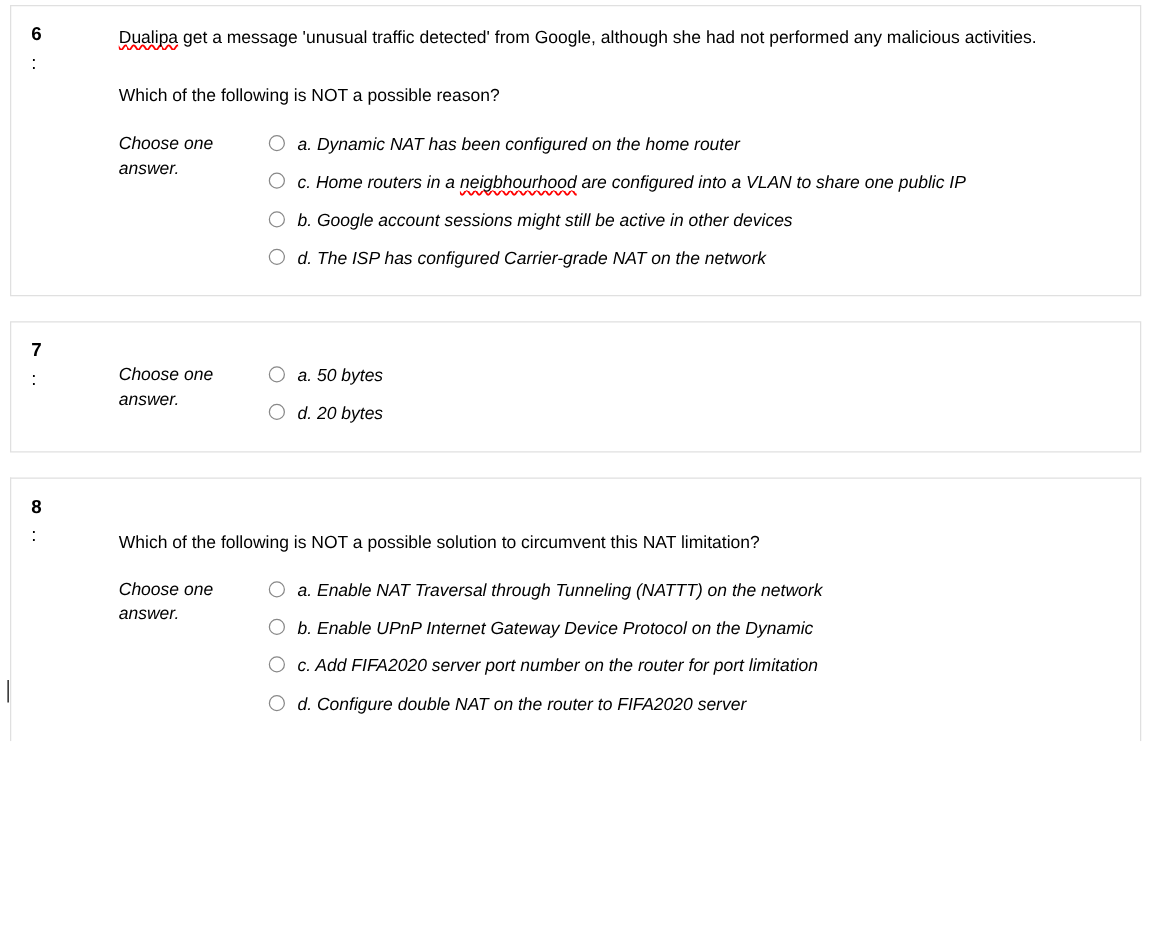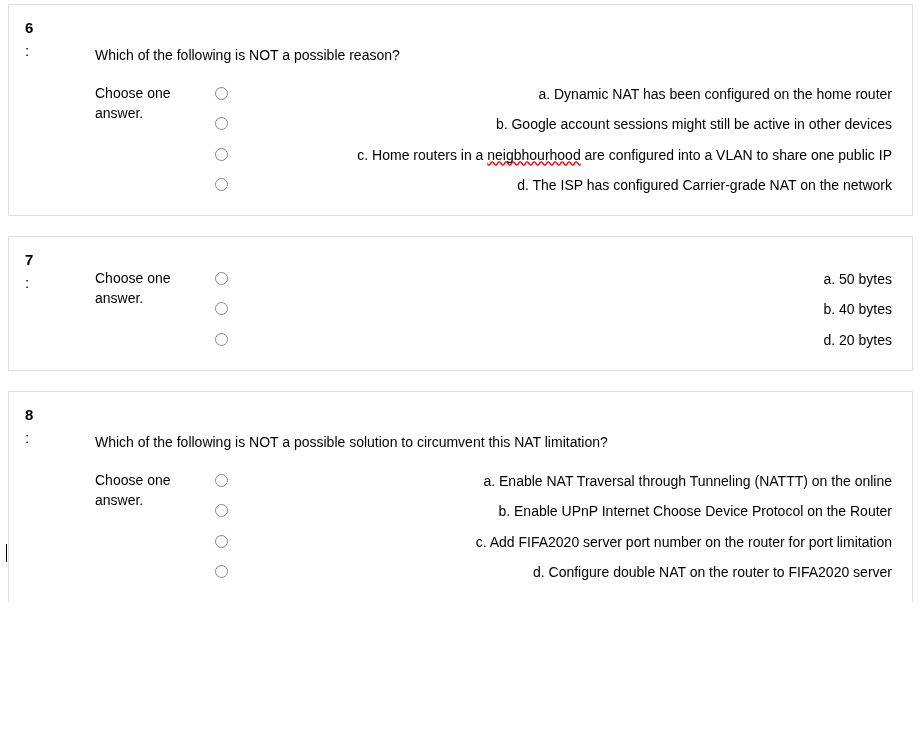--- a/index.html
+++ b/index.html
@@ -38,29 +38,29 @@
   .prompt.follow {
     margin-top: 26px;
   }
   .spell {
     text-decoration: underline wavy red;
     text-decoration-skip-ink: none;
   }
   .answer-block {
     display: flex;
     margin-top: 18px;
+    font-style: italic;
   }
   .choose-col {
     width: 120px;
     flex-shrink: 0;
     line-height: 1.4;
   }
   .opts {
     flex: 1;
-    text-align: right;
   }
   .opt {
     display: flex;
     align-items: flex-start;
     margin-bottom: 10px;
     line-height: 1.45;
   }
   .opt:last-child { margin-bottom: 0; }
   .radio {
     width: 13px;
@@ -84,35 +84,36 @@
 </style>
 </head>
 <body>
 
 <div class="question-card">
   <div class="qnum-col">
     <span>6</span>
     <span class="colon">:</span>
   </div>
   <div class="qbody">
+    <div class="prompt"><span class="spell">Dualipa</span> get a message 'unusual traffic detected' from Google, although she had not performed any malicious activities.</div>
     <div class="prompt follow">Which of the following is NOT a possible reason?</div>
     <div class="answer-block">
       <div class="choose-col">Choose one answer.</div>
       <div class="opts">
         <div class="opt">
           <span class="radio"></span>
           <span class="opt-text">a. Dynamic NAT has been configured on the home  router</span>
         </div>
         <div class="opt">
           <span class="radio"></span>
-          <span class="opt-text">b. Google account sessions might still be active in other  devices</span>
+          <span class="opt-text">c. Home routers in a <span class="spell">neigbhourhood</span> are configured into a VLAN to share one public IP</span>
         </div>
         <div class="opt">
           <span class="radio"></span>
-          <span class="opt-text">c. Home routers in a <span class="spell">neigbhourhood</span> are configured into a VLAN to share one public IP</span>
+          <span class="opt-text">b. Google account sessions might still be active in other  devices</span>
         </div>
         <div class="opt">
           <span class="radio"></span>
           <span class="opt-text">d. The ISP has configured Carrier-grade NAT on the network</span>
         </div>
       </div>
     </div>
   </div>
 </div>
 
@@ -124,24 +125,20 @@
   <div class="qbody">
     <div class="answer-block">
       <div class="choose-col">Choose one answer.</div>
       <div class="opts">
         <div class="opt">
           <span class="radio"></span>
           <span class="opt-text">a. 50 bytes</span>
         </div>
         <div class="opt">
           <span class="radio"></span>
-          <span class="opt-text">b. 40 bytes</span>
-        </div>
-        <div class="opt">
-          <span class="radio"></span>
           <span class="opt-text">d. 20 bytes</span>
         </div>
       </div>
     </div>
   </div>
 </div>
 
 <div class="cursor"></div>
 
 <div class="question-card" style="border-bottom:none;margin-bottom:0;">
@@ -149,25 +146,25 @@
     <span>8</span>
     <span class="colon">:</span>
   </div>
   <div class="qbody">
     <div class="prompt follow">Which of the following is NOT a possible solution to circumvent this NAT limitation?</div>
     <div class="answer-block">
       <div class="choose-col">Choose one answer.</div>
       <div class="opts">
         <div class="opt">
           <span class="radio"></span>
-          <span class="opt-text">a. Enable NAT Traversal through Tunneling (NATTT) on the online</span>
+          <span class="opt-text">a. Enable NAT Traversal through Tunneling (NATTT) on the network</span>
         </div>
         <div class="opt">
           <span class="radio"></span>
-          <span class="opt-text">b. Enable UPnP Internet Choose Device Protocol on the  Router</span>
+          <span class="opt-text">b. Enable UPnP Internet Gateway Device Protocol on the  Dynamic</span>
         </div>
         <div class="opt">
           <span class="radio"></span>
           <span class="opt-text">c. Add FIFA2020 server port number on the router for port limitation</span>
         </div>
         <div class="opt">
           <span class="radio"></span>
           <span class="opt-text">d. Configure double NAT on the router to FIFA2020  server</span>
         </div>
       </div>

